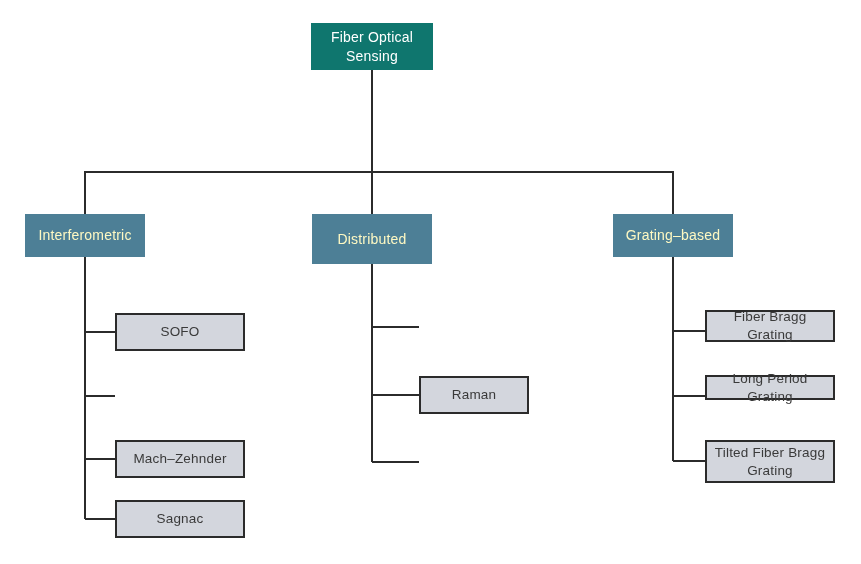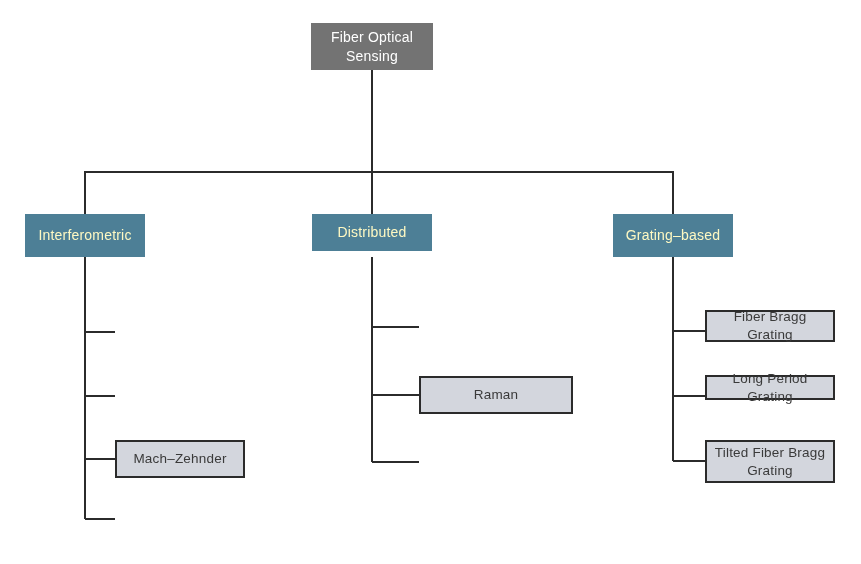--- a/index.html
+++ b/index.html
@@ -20,21 +20,21 @@
     position: absolute;
     display: flex;
     align-items: center;
     justify-content: center;
     text-align: center;
     white-space: pre-line;
     box-sizing: border-box;
     line-height: 1.3;
   }
   .root {
-    background: #737373;
+    background: #0f766e;
     color: #ffffff;
     font-size: 14px;
     font-weight: 500;
     letter-spacing: 0.2px;
   }
   .branch {
     background: #4D7F96;
     color: #fef9c3;
     font-size: 14px;
     font-weight: 500;
@@ -65,26 +65,28 @@
 
     <path d="M372 257 L372 462 M372 327 L419 327 M372 395 L419 395 M372 462 L419 462"></path>
 
     <path d="M673 257 L673 461 M673 331 L705 331 M673 396 L705 396 M673 461 L705 461"></path>
   </svg>
 
   <div class="node root" style="left:311px; top:23px; width:122px; height:47px;">Fiber Optical
 Sensing</div>
 
   <div class="node branch" style="left:25px; top:214px; width:120px; height:43px;">Interferometric</div>
-  <div class="node branch" style="left:312px; top:214px; width:120px; height:37px;">Distributed</div>
+  <div class="node branch" style="left:312px; top:214px; width:120px; height:50px;">Distributed</div>
   <div class="node branch" style="left:613px; top:214px; width:120px; height:43px;">Grating–based</div>
 
+  <div class="node leaf" style="left:115px; top:313px; width:130px; height:38px;">SOFO</div>
   <div class="node leaf" style="left:115px; top:440px; width:130px; height:38px;">Mach–Zehnder</div>
+  <div class="node leaf" style="left:115px; top:500px; width:130px; height:38px;">Sagnac</div>
 
-  <div class="node leaf" style="left:419px; top:376px; width:154px; height:38px;">Raman</div>
+  <div class="node leaf" style="left:419px; top:376px; width:110px; height:38px;">Raman</div>
 
   <div class="node leaf" style="left:705px; top:310px; width:130px; height:32px;">Fiber Bragg
 Grating</div>
   <div class="node leaf" style="left:705px; top:375px; width:130px; height:25px;">Long Period
 Grating</div>
   <div class="node leaf" style="left:705px; top:440px; width:130px; height:43px;">Tilted Fiber Bragg
 Grating</div>
 
 </div>
 

